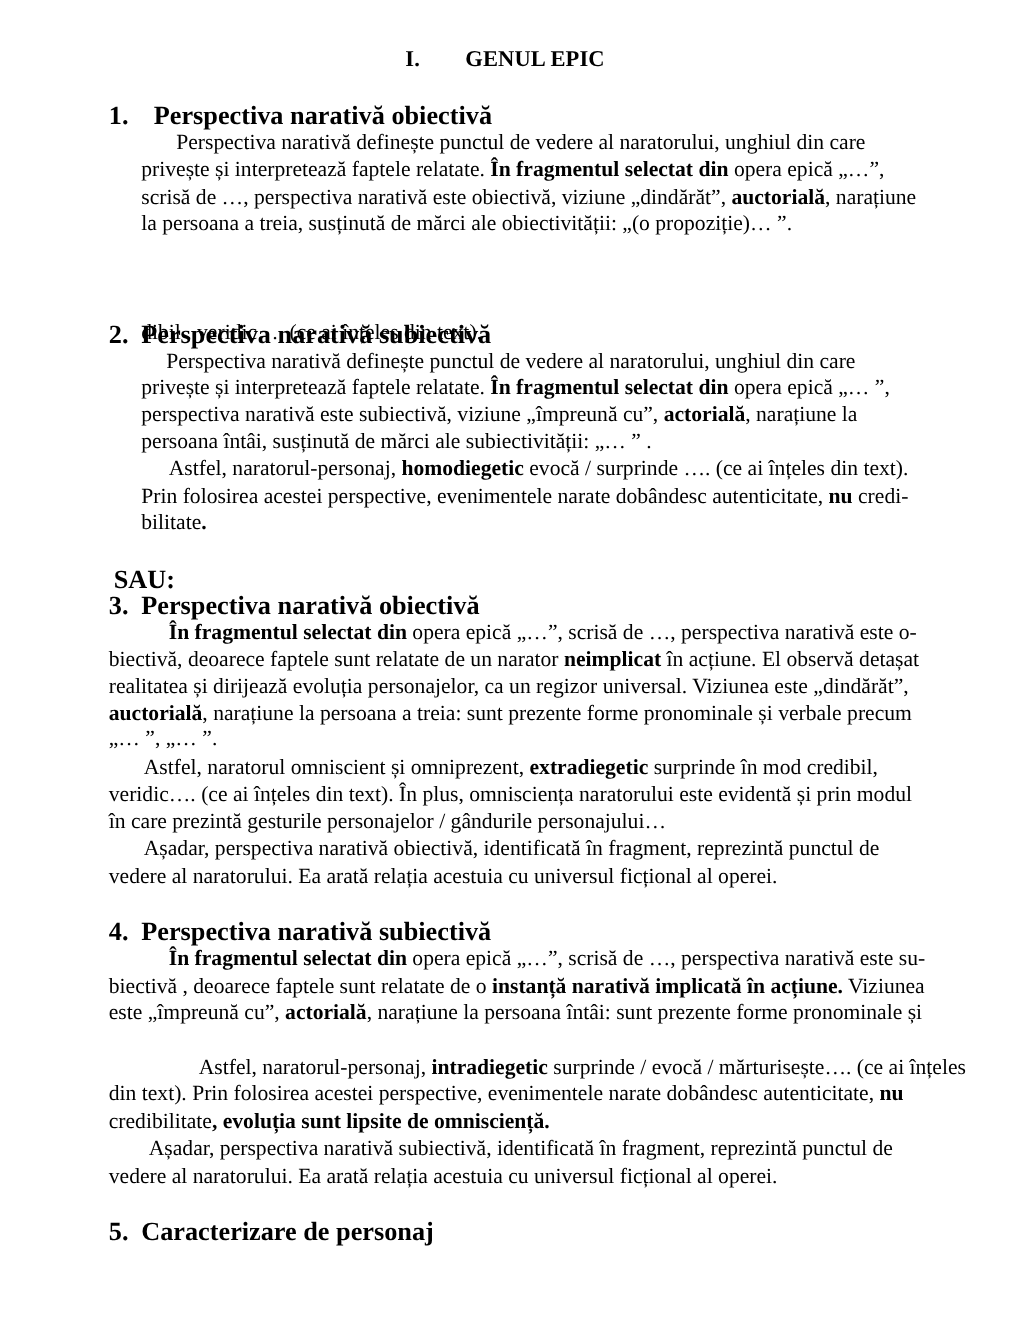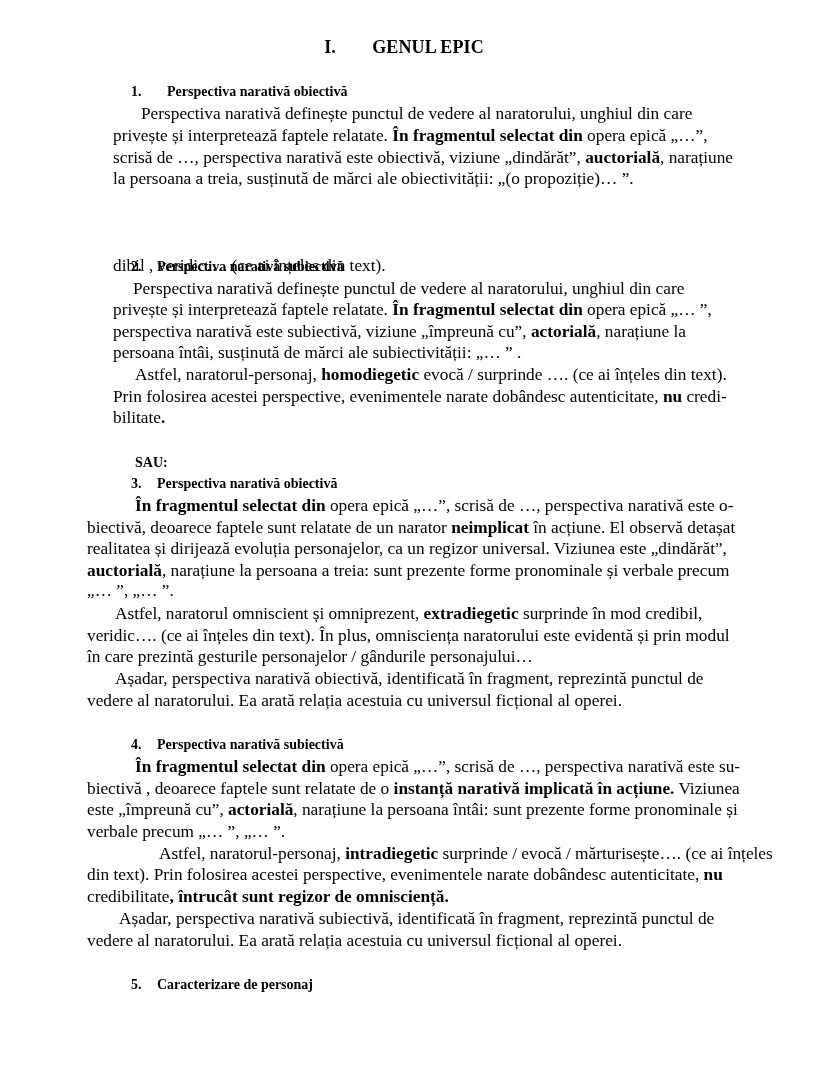--- a/index.html
+++ b/index.html
@@ -7,21 +7,21 @@
     width: 828px; height: 1071px; overflow: hidden; position: relative;
     font-family: "Liberation Serif", "DejaVu Serif", serif;
     color: #000; font-size: 17.3px;
   }
   .page { position: absolute; left: 15px; top: 0; width: 828px; height: 1071px; }
   .title {
     position: absolute; top: 37px; left: 0; width: 828px; text-align: center;
     font-weight: bold; font-size: 18px; letter-spacing: 0.1px;
   }
   .title .roman { display: inline-block; width: 48px; text-align: left; margin-left: -50px; }
-  .heading { position: absolute; font-weight: bold; font-size: 14px; line-height: 22px; white-space: nowrap; margin-left: 44px; }
+  .heading { position: absolute; font-weight: bold; font-size: 21px; line-height: 22px; white-space: nowrap; }
   .heading .num { display: inline-block; }
   .line { position: absolute; white-space: nowrap; line-height: 22px; }
   b { font-weight: bold; }
 </style>
 </head>
 <body>
 
 <div class="page">
   <div class="title">
     <span class="roman">I.</span><span>GENUL EPIC</span>
@@ -62,23 +62,22 @@
   <div class="line" style="left:72px; top:646px;">în care prezintă gesturile personajelor / gândurile personajului…</div>
   <div class="line" style="left:100px; top:668px;">Așadar, perspectiva narativă obiectivă, identificată în fragment, reprezintă punctul de</div>
   <div class="line" style="left:72px; top:690px;">vedere al naratorului. Ea arată relația acestuia cu universul ficțional al operei.</div>
 
   <div class="heading" style="left:72px; top:734px;">
     <span class="num" style="width:26px;">4.</span><span>Perspectiva narativă subiectivă</span>
   </div>
   <div class="line" style="left:120px; top:756px;"><b>În fragmentul selectat din</b> opera epică „…”, scrisă de …, perspectiva narativă este su-</div>
   <div class="line" style="left:72px; top:799px;">este „împreună cu”, <b>actorială</b>, narațiune la persoana întâi: sunt prezente forme pronominale și</div>
   <div class="line" style="left:72px; top:778px;">biectivă , deoarece faptele sunt relatate de o <b>instanță narativă implicată în acțiune.</b> Viziunea</div>
-  <div class="line" style="left:72px; top:821px;">verbale precum „… ”, „… ”.</div>
   <div class="line" style="left:102px; top:843px;margin-left:42px;">Astfel,  naratorul-personaj, <b>intradiegetic</b>  surprinde / evocă / mărturisește…. (ce ai înțeles</div>
   <div class="line" style="left:72px; top:864px;">din text). Prin folosirea acestei perspective, evenimentele narate dobândesc autenticitate, <b>nu</b></div>
-  <div class="line" style="left:72px; top:886px;">credibilitate<b>, întrucât sunt regizor de omnisciență.</b></div>
+  <div class="line" style="left:72px; top:886px;">credibilitate<b>, evoluția sunt lipsite de omnisciență.</b></div>
   <div class="line" style="left:104px; top:908px;">Așadar, perspectiva narativă subiectivă, identificată în fragment, reprezintă punctul de</div>
   <div class="line" style="left:72px; top:930px;">vedere al naratorului. Ea arată relația acestuia cu universul ficțional al operei.</div>
 
   <div class="heading" style="left:72px; top:974px;">
     <span class="num" style="width:26px;">5.</span><span>Caracterizare de personaj</span>
   </div>
 </div>
 
 </body></html>

